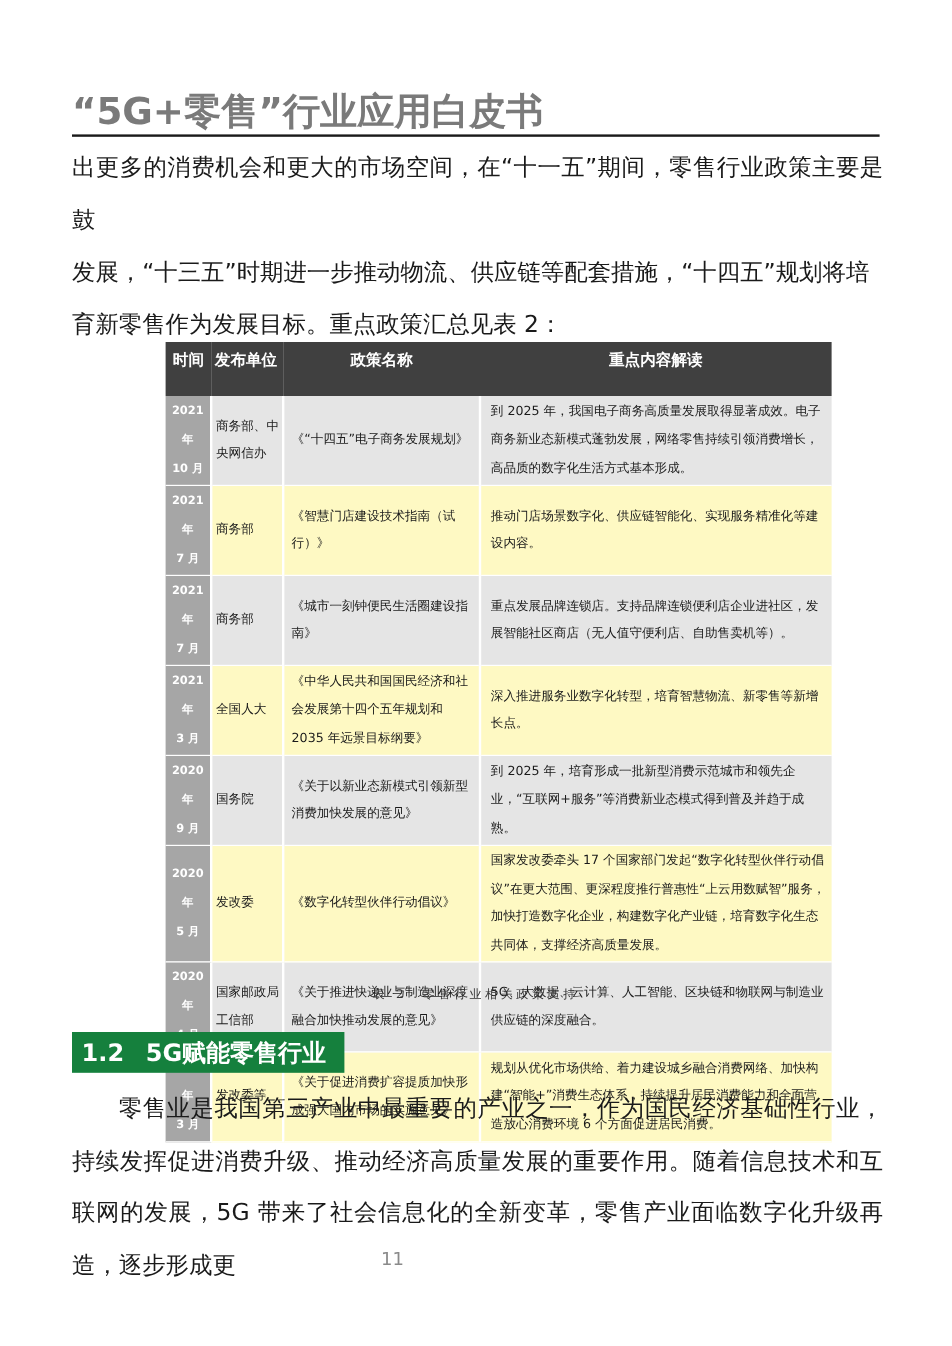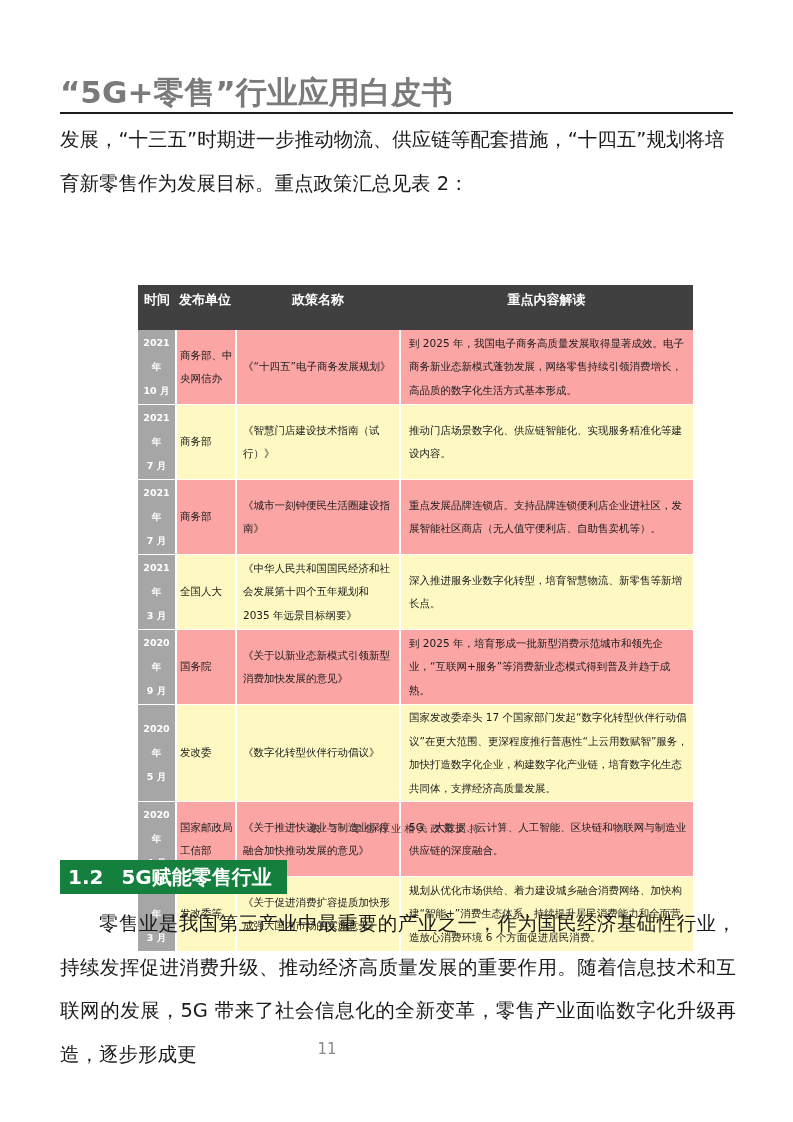--- a/index.html
+++ b/index.html
@@ -18,39 +18,40 @@
                  font-size:10px; color:#1a1a1a; table-layout:fixed; }
   table.policy th { background:#404040; color:#ffffff; font-weight:bold; font-size:13px;
                     height:38px; vertical-align:top; padding-top:6px; text-align:center; }
   table.policy th.c-unit { text-align:left; padding-left:3px; }
   table.policy td { vertical-align:middle; line-height:23.5px; border-left:2px solid #ffffff; }
   table.policy td.c-time { background:#a6a6a6; color:#ffffff; font-weight:bold; text-align:center;
                            font-size:9.5px; border-left:none; line-height:24px; }
   table.policy td.c-unit { padding-left:3px; font-size:10.5px; }
   table.policy td.c-name { padding-left:6px; padding-right:4px; font-size:10.5px;margin-top:12px; }
   table.policy td.c-detail { padding-left:8px; padding-right:4px; font-size:10.5px; }
-  tr.odd td:not(.c-time) { background:#fca5a5; }
+  tr.odd td:not(.c-time) { background:#e5e5e5; }
   tr.even td:not(.c-time) { background:#fef9c3; }
   tr.body-row td { border-bottom:1px solid #ffffff; }
   .caption { position:absolute; left:0; width:793px; top:822px; text-align:center;
              font-family:"DejaVu Serif", serif; font-size:10px; color:#333333; letter-spacing:3px; }
   .section-head { position:absolute; left:60px; top:860px; width:227px; height:34px;
                   background:#15803d; color:#ffffff; font-weight:bold; font-size:20px;
                   line-height:34px; box-sizing:border-box; padding-left:8px; white-space:nowrap; }
   .section-head .num { margin-right:18px; }
   .page-num { position:absolute; left:0; width:654px; top:1040px; text-align:center;
               font-size:15px; color:#8a8a8a; }
 </style>
 </head>
 <body>
 
 <div class="doc-title">“5G+零售”行业应用白皮书</div>
 <div class="title-rule"></div>
 
 <div class="para para1">
+  <p>出更多的消费机会和更大的市场空间，在“十一五”期间，零售行业政策主要是鼓</p>
   <p>发展，“十三五”时期进一步推动物流、供应链等配套措施，“十四五”规划将培</p>
   <p>育新零售作为发展目标。重点政策汇总见表 2：</p>
 </div>
 
 <table class="policy">
   <colgroup>
     <col style="width:38px">
       <col style="width:60px">
       <col style="width:164px">
       <col style="width:293px">

